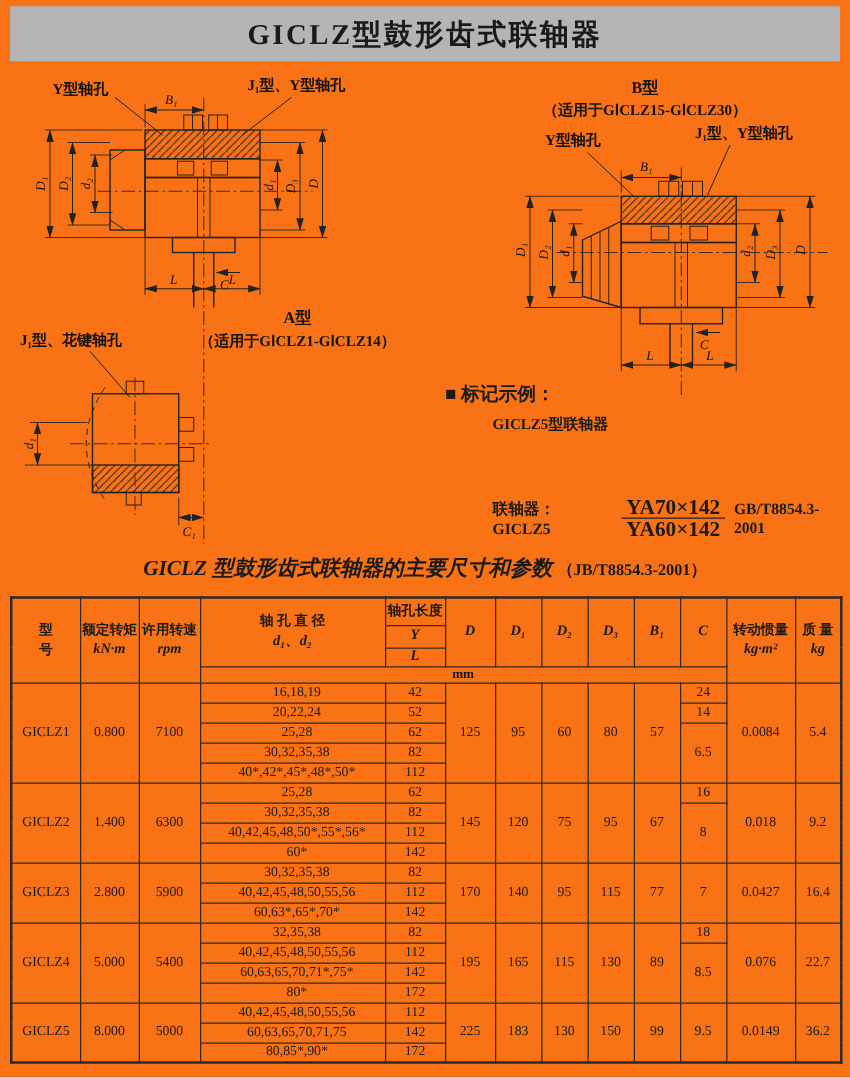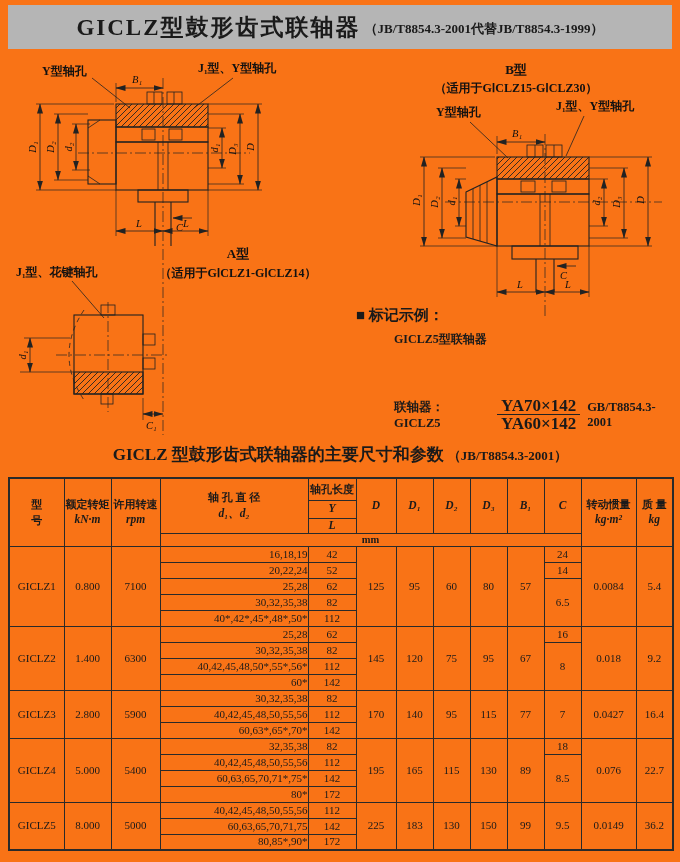--- a/index.html
+++ b/index.html
@@ -34,50 +34,49 @@
   
   .mark-title { position:absolute; left:356px; top:306px; font-size:15px; font-weight:bold; }
   .mark-lines { position:absolute; left:394px; top:330px; font-size:12px; font-weight:600; line-height:19px; }
   .mark-formula { position:absolute; left:394px; top:398px; display:flex; align-items:center; gap:7px; font-size:12.5px; font-weight:600; }
   .frac { display:inline-block; text-align:right; font-size:17px; line-height:15px; }
   .frac .top { display:block; border-bottom:1.4px solid #222; padding:0 4px 1px; }
   .frac .bot { display:block; padding:1px 4px 0; }
 
   
   .tbl-title { position:absolute; left:0; top:443px; width:680px; text-align:center; white-space:nowrap; }
-  .tbl-title .main { font-size:17px; font-weight:bold; }
+  .tbl-title .main { font-size:17px; font-weight:bold;font-style:italic; }
   .tbl-title .note { font-size:13px; font-weight:bold; }
   table.spec {
     position:absolute; left:8px; top:477px; width:664px;
     border-collapse:collapse; table-layout:fixed; border:2px solid #2a2a2a;
   }
   .spec th, .spec td {
     border:1px solid #2a2a2a; text-align:center; vertical-align:middle;
     font-size:11px; line-height:1.15; padding:0; font-weight:normal;
     overflow:hidden; white-space:nowrap;
   }
   .spec thead th { font-weight:600; }
   .spec thead .lat { font-style:italic; font-size:11.5px; }
   .spec thead .unit { font-size:10.5px; height:13px; font-weight:600; }
   .spec thead .two div:first-child { margin-bottom:3px; }
   .spec thead tr.r1 th { height:22px; }
   .spec thead tr.r2 th { height:18px; }
   .spec thead tr.r3 th { height:15px; }
   .spec tbody td { height:16px; }
-  .spec tbody td.bore { text-align:right; padding-left:7px;margin-left:40px; }
+  .spec tbody td.bore { text-align:center; padding-left:7px;margin-left:40px; }
   .spec tbody tr.group-start td { border-top:1.6px solid #2a2a2a; }
 </style>
 </head>
 <body>
 
 <div class="page">
 
   <div class="title-bar">
     <span class="title-main">GICLZ型鼓形齿式联轴器</span>
-    <span class="title-sub">（JB/T8854.3-2001代替JB/T8854.3-1999）</span>
   </div>
 
   <svg class="drawings" width="680" height="398" viewBox="0 0 680 398">
     <defs>
       <pattern id="hatch" patternUnits="userSpaceOnUse" width="6" height="6">
         <path d="M0,6 L6,0" stroke="#222" stroke-width="0.9"></path>
       </pattern>
       <marker id="ma" viewBox="0 0 10 6" markerWidth="10" markerHeight="6" refX="9.5" refY="3" orient="auto-start-reverse" markerUnits="userSpaceOnUse">
         <path d="M0,0 L10,3 L0,6 Z" fill="#222"></path>
       </marker>

